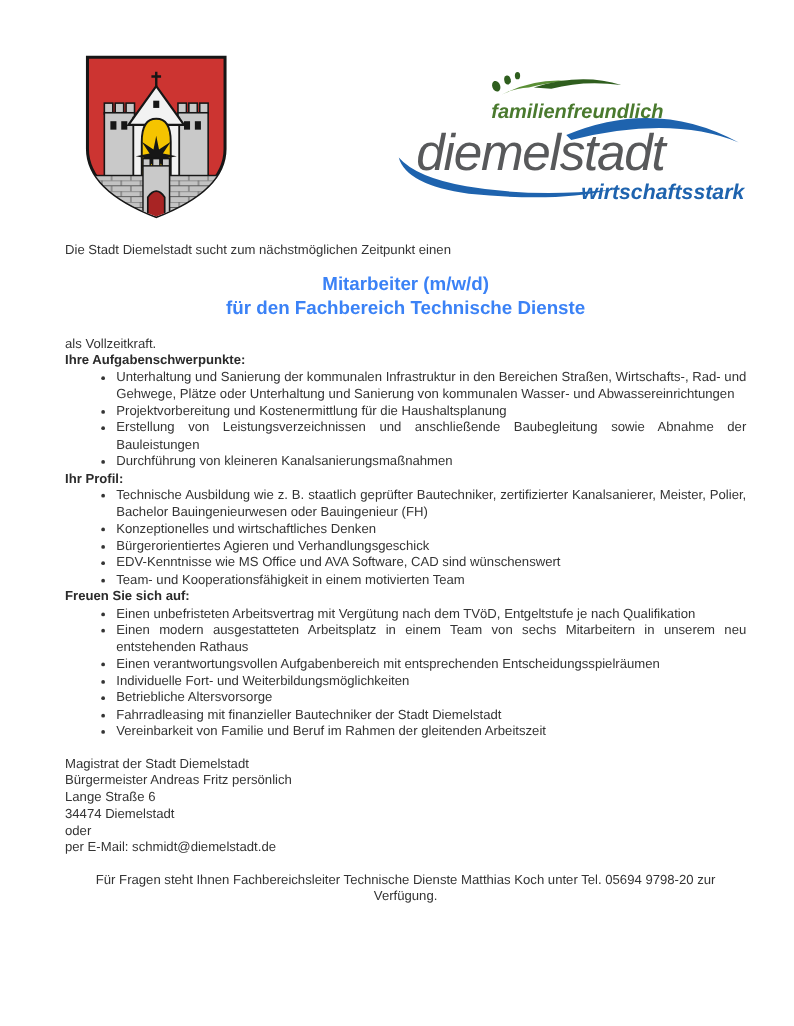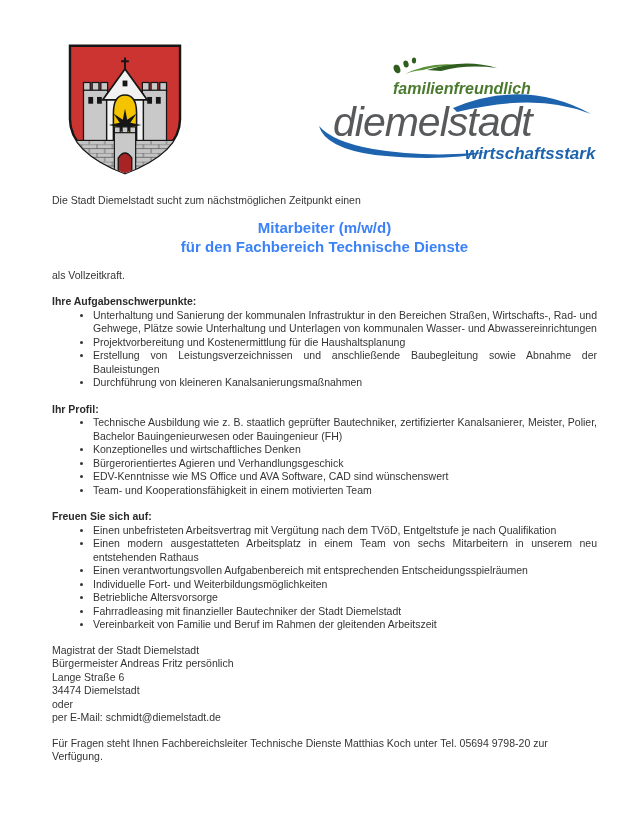--- a/index.html
+++ b/index.html
@@ -11,29 +11,29 @@
   .page{padding:40px 38px 0 52px;}
   
   .header{display:flex;justify-content:space-between;align-items:flex-start;margin-bottom:14px;gap:16px;}
   .coat{margin-left:10px;}
   .citylogo{margin-top:16px;margin-right:0;}
   
   .intro{margin-top:14px;}
   .title{ text-align:center;font-weight:bold;font-size:15px;line-height:19px;color:#3b82f6;margin-top:10px;}
   .vollzeit{margin-top:13px;}
   
-  .sec-heading{font-weight:bold;margin-top:13px;color:#2b2b2b;}
+  .sec-heading{font-weight:bold;color:#2b2b2b;}
   ul.bullets{margin:0;padding:0 0 0 41px;}
   ul.bullets li{ text-align:justify;padding:0;margin:0;}
   ul.bullets li::marker{font-size:10px;}
   
   .closing{margin-top:14px;text-align:justify;}
   .closing b{color:#1f1f1f;}
   .address{margin-top:12px;}
-  .footer{margin-top:12px;}
+  .footer{margin-top:12px;text-align:center;}
 </style>
 </head>
 <body>
 
 <div class="page">
 
   <div class="header">
 
     <svg class="coat" width="126" height="140" viewBox="0 0 130 145" aria-hidden="true">
       <defs>
@@ -112,21 +112,21 @@
 
   <div class="title">
     <div>Mitarbeiter (m/w/d)</div>
     <div>für den Fachbereich Technische Dienste</div>
   </div>
 
   <div class="vollzeit">als Vollzeitkraft.</div>
 
   <div class="sec-heading">Ihre Aufgabenschwerpunkte:</div>
   <ul class="bullets">
-    <li>Unterhaltung und Sanierung der kommunalen Infrastruktur in den Bereichen Straßen, Wirtschafts-, Rad- und Gehwege, Plätze sowie Unterhaltung und Unterlagen von kommunalen Wasser- und Abwassereinrichtungen</li>
+    <li>Unterhaltung und Sanierung der kommunalen Infrastruktur in den Bereichen Straßen, Wirtschafts-, Rad- und Gehwege, Plätze oder Unterhaltung und Sanierung von kommunalen Wasser- und Abwassereinrichtungen</li>
     <li>Projektvorbereitung und Kostenermittlung für die Haushaltsplanung</li>
     <li>Erstellung von Leistungsverzeichnissen und anschließende Baubegleitung sowie Abnahme der Bauleistungen</li>
     <li>Durchführung von kleineren Kanalsanierungsmaßnahmen</li>
   </ul>
 
   <div class="sec-heading">Ihr Profil:</div>
   <ul class="bullets">
     <li>Technische Ausbildung wie z. B. staatlich geprüfter Bautechniker, zertifizierter Kanalsanierer, Meister, Polier, Bachelor Bauingenieurwesen oder Bauingenieur (FH)</li>
     <li>Konzeptionelles und wirtschaftliches Denken</li>
     <li>Bürgerorientiertes Agieren und Verhandlungsgeschick</li>

